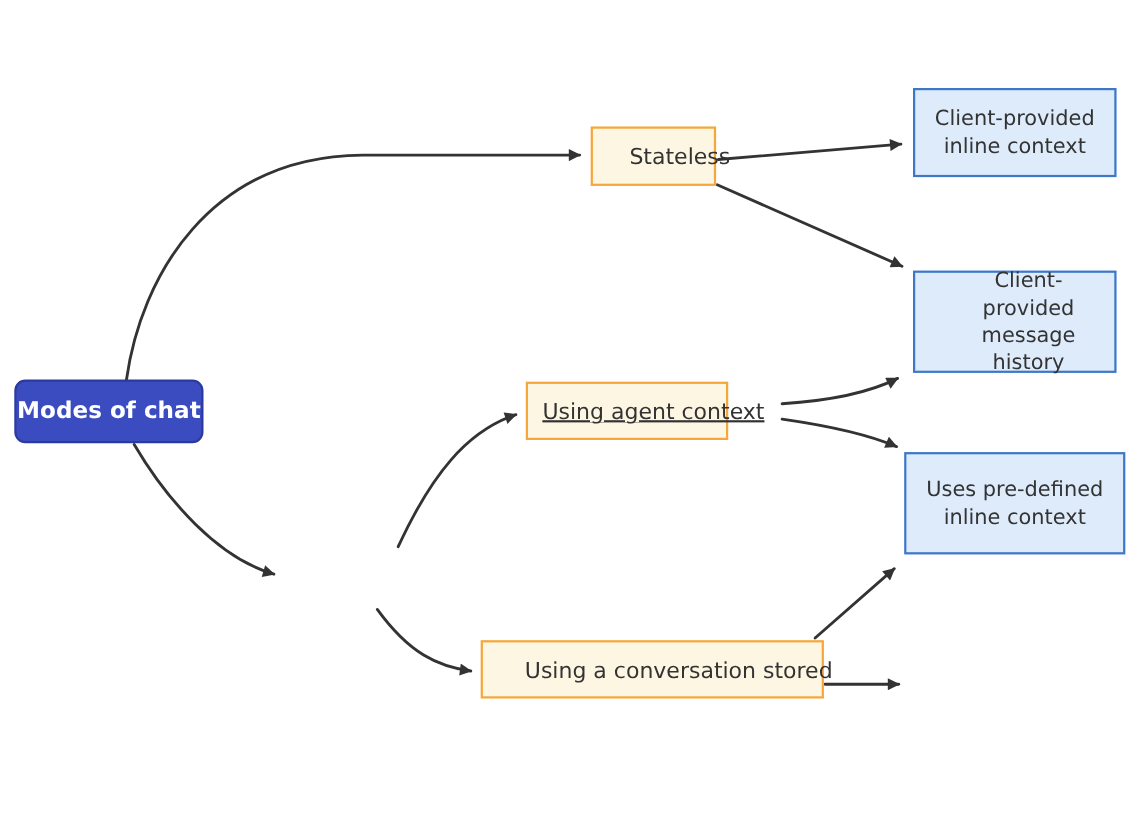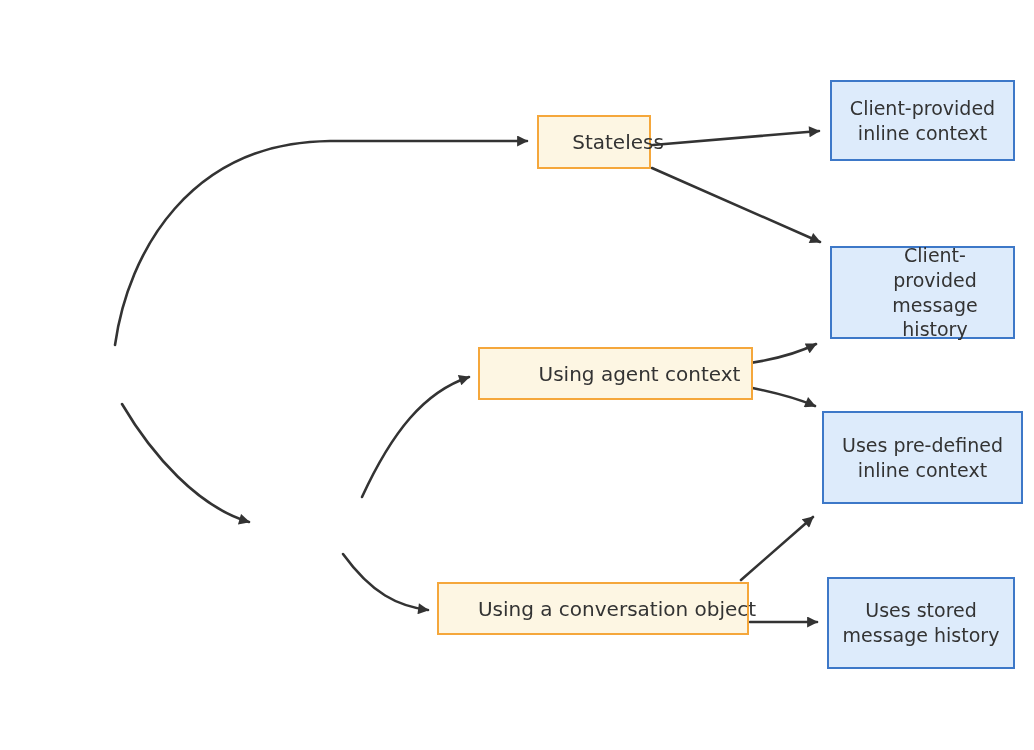--- a/index.html
+++ b/index.html
@@ -63,43 +63,43 @@
     <path class="edge" d="M653,145 L819,131" marker-end="url(#arrow)"></path>
     <path class="edge" d="M652,168 L820,242" marker-end="url(#arrow)"></path>
     <path class="edge" d="M362,497 C392,432 424,392 469,377" marker-end="url(#arrow)"></path>
     <path class="edge" d="M343,554 C372,594 398,606 428,610" marker-end="url(#arrow)"></path>
     <path class="edge" d="M711,367 C760,364 794,355 816,344" marker-end="url(#arrow)"></path>
     <path class="edge" d="M711,381 C760,388 794,397 815,406" marker-end="url(#arrow)"></path>
     <path class="edge" d="M741,580 L813,517" marker-end="url(#arrow)"></path>
     <path class="edge" d="M750,622 H817" marker-end="url(#arrow)"></path>
   </svg>
 
+  <div class="node root" style="left:13px; top:345px; width:172px; height:58px;">
+    <span>Modes of chat</span>
+  </div>
 
   <div class="node branch" style="left:537px; top:115px; width:114px; height:54px;">
     <span>Stateless</span>
   </div>
 
 
-  <div class="node branch" style="left:478px; top:347px; width:275px; height:53px;">
+  <div class="node branch" style="left:478px; top:347px; width:184px; height:53px;text-decoration:underline;">
     <span>Using agent context</span>
   </div>
 
   <div class="node branch" style="left:437px; top:582px; width:312px; height:53px;">
-    <span>Using a conversation object</span>
+    <span>Using a conversation stored</span>
   </div>
 
   <div class="node leaf" style="left:830px; top:80px; width:185px; height:81px;">
     <span>Client-provided inline context</span>
   </div>
 
   <div class="node leaf" style="left:830px; top:246px; width:185px; height:93px;padding-left:33px;">
     <span>Client-provided message history</span>
   </div>
 
   <div class="node leaf" style="left:822px; top:411px; width:201px; height:93px;">
     <span>Uses pre-defined inline context</span>
   </div>
 
-  <div class="node leaf" style="left:827px; top:577px; width:188px; height:92px;">
-    <span>Uses stored message history</span>
-  </div>
 
 </div>
 
 </body></html>

